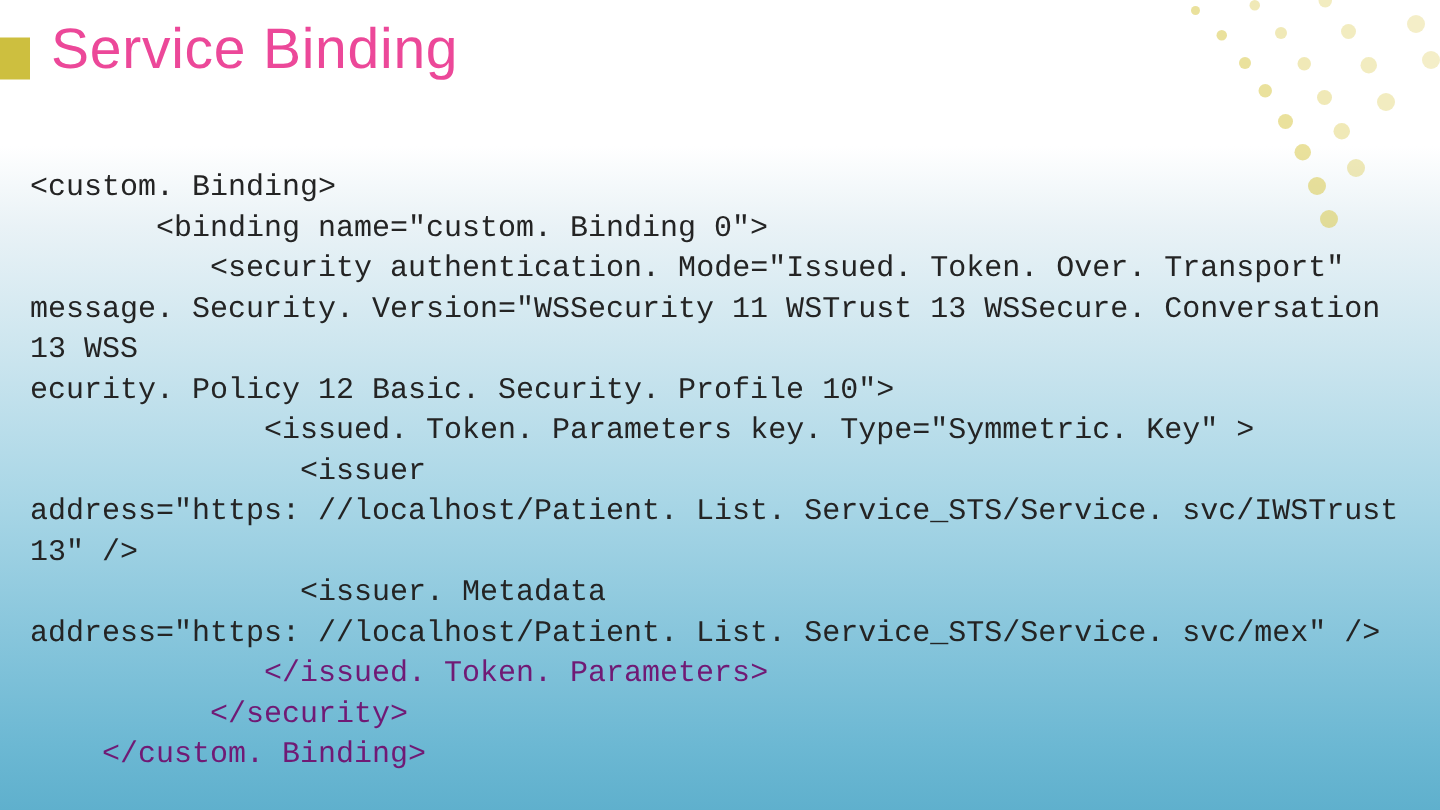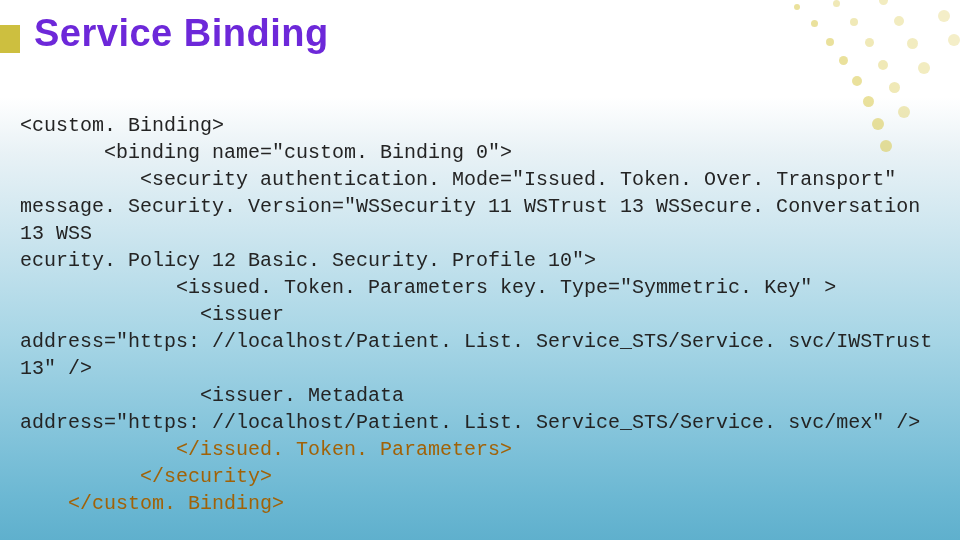--- a/index.html
+++ b/index.html
@@ -42,38 +42,38 @@
   .title-wrap .bar {
     position: absolute;
     left: -34px;
     top: 13px;
     width: 20px;
     height: 28px;
     background: #cdbf3f;
   }
   .title {
     font-size: 38px;
-    font-weight: 700;
-    color: #6d28d9;
+    font-weight: 400;
+    color: #ec4899;
     letter-spacing: 0.5px;
   }
 
   .code {
     position: absolute;
     top: 112px;
     left: 20px;
     right: 16px;
     font-family: Consolas, "Courier New", monospace;
     font-size: 20px;
     line-height: 1.35;
     color: #242424;
     white-space: pre-wrap;
     word-break: break-all;
   }
-  .code .faded { color: #a16207; }
+  .code .faded { color: #701a75; }
 </style>
 </head>
 <body>
 
 <div class="dots">
 
   <span style="top:44px;right:190px;width:6px;height:6px"></span>
   <span style="top:60px;right:172px;width:7px;height:7px"></span>
   <span style="top:78px;right:156px;width:8px;height:8px"></span>
   <span style="top:96px;right:142px;width:9px;height:9px"></span>

